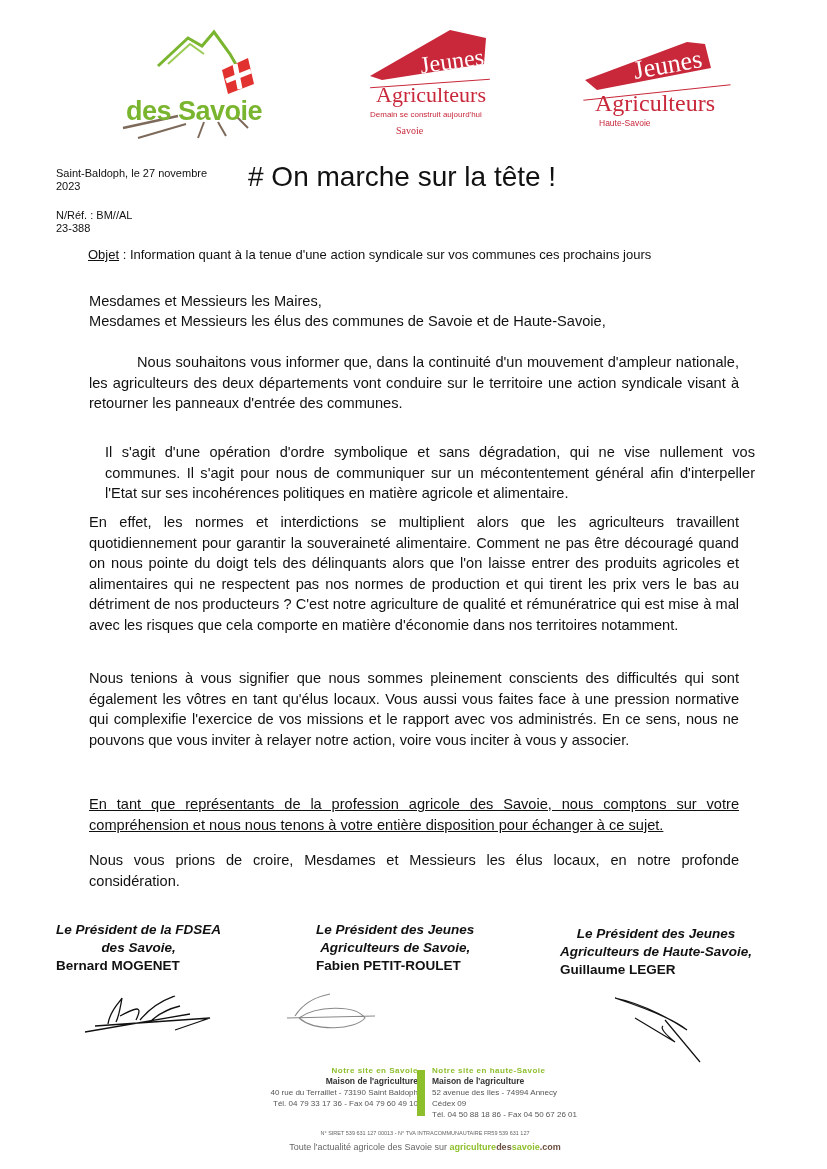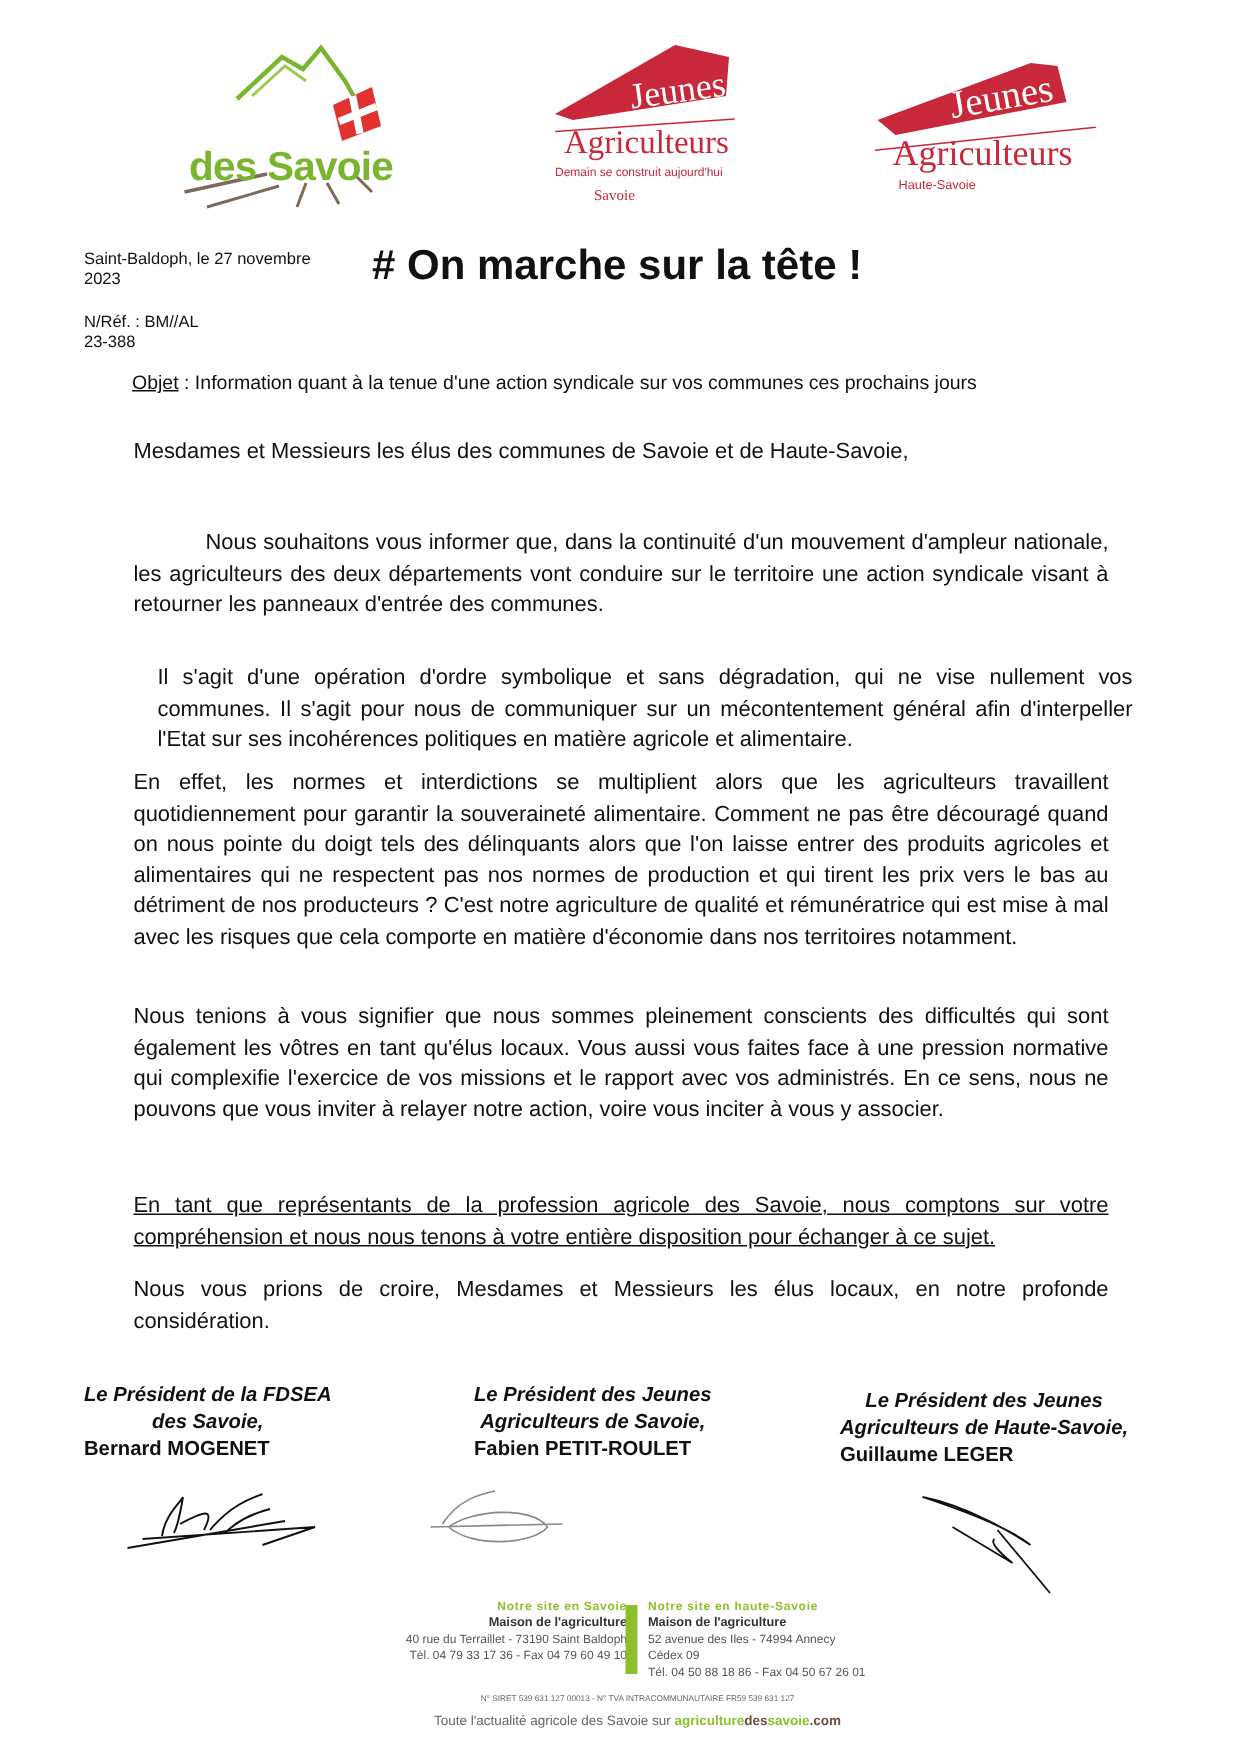--- a/index.html
+++ b/index.html
@@ -17,21 +17,21 @@
   .fdsea-sub { position:absolute; left:8px; top:68px; font-size:27px; font-weight:bold;
                color:#7ab52f; font-family:"Liberation Sans", sans-serif; letter-spacing:-0.5px; }
   .ja-jeunes { position:absolute; color:#fff; font-family:"Liberation Serif", serif; font-size:24px; }
   .ja-agri { position:absolute; color:#c8283a; font-family:"Liberation Serif", serif; font-size:22px; }
   .ja-small { position:absolute; color:#c8283a; font-size:8px; font-family:"Liberation Sans", sans-serif; }
   .ja-line { position:absolute; height:1.4px; background:#c8283a; }
 
   
   #place-date { left:56px; top:167px; width:160px; font-size:11px; line-height:13px; }
   #ref { left:56px; top:209px; width:160px; font-size:11px; line-height:13px; }
-  #title { left:248px; top:161px; font-size:28px; font-weight:bold; white-space:nowrap; }
+  #title { left:248px; top:161px; font-size:28px; font-weight:normal; white-space:nowrap; }
 
   #object { left:88px; top:247px; font-size:13px; white-space:nowrap; }
   #object .lbl { text-decoration:underline; }
 
   .body-text { position:absolute; left:89px; width:650px; font-size:14.6px; line-height:20.5px;
                text-align:justify; }
   #salutation { top:291px; line-height:20px; text-align:left; }
   #p1 { top:352px; text-indent:48px; }
   #p2 { top:426px; }
   #p3 { top:512px; }
@@ -110,20 +110,21 @@
   <div>N/Réf. : BM//AL</div>
   <div>23-388</div>
 </div>
 <div id="title" class="abs"># On marche sur la tête !</div>
 
 <div id="object" class="abs">
   <span class="lbl">Objet</span><span> : Information quant à la tenue d'une action syndicale sur vos communes ces prochains jours</span>
 </div>
 
 <div id="salutation" class="body-text">
+  <div>Mesdames et Messieurs les Maires,</div>
   <div>Mesdames et Messieurs les élus des communes de Savoie et de Haute-Savoie,</div>
 </div>
 <p id="p1" class="body-text" style="margin:0">Nous souhaitons vous informer que, dans la continuité d'un mouvement d'ampleur nationale, les agriculteurs des deux départements vont conduire sur le territoire une action syndicale visant à retourner les panneaux d'entrée des communes.</p>
 <p id="p2" class="body-text" style="margin:16px">Il s'agit d'une opération d'ordre symbolique et sans dégradation, qui ne vise nullement vos communes. Il s'agit pour nous de communiquer sur un mécontentement général afin d'interpeller l'Etat sur ses incohérences politiques en matière agricole et alimentaire.</p>
 <p id="p3" class="body-text" style="margin:0">En effet, les normes et interdictions se multiplient alors que les agriculteurs travaillent quotidiennement pour garantir la souveraineté alimentaire. Comment ne pas être découragé quand on nous pointe du doigt tels des délinquants alors que l'on laisse entrer des produits agricoles et alimentaires qui ne respectent pas nos normes de production et qui tirent les prix vers le bas au détriment de nos producteurs ? C'est notre agriculture de qualité et rémunératrice qui est mise à mal avec les risques que cela comporte en matière d'économie dans nos territoires notamment.</p>
 <p id="p4" class="body-text" style="margin:0">Nous tenions à vous signifier que nous sommes pleinement conscients des difficultés qui sont également les vôtres en tant qu'élus locaux. Vous aussi vous faites face à une pression normative qui complexifie l'exercice de vos missions et le rapport avec vos administrés. En ce sens, nous ne pouvons que vous inviter à relayer notre action, voire vous inciter à vous y associer.</p>
 <p id="p5" class="body-text" style="margin:0">En tant que représentants de la profession agricole des Savoie, nous comptons sur votre compréhension et nous nous tenons à votre entière disposition pour échanger à ce sujet.</p>
 <p id="p6" class="body-text" style="margin:0">Nous vous prions de croire, Mesdames et Messieurs les élus locaux, en notre profonde considération.</p>
 
 <div id="sig-1" class="sig">

